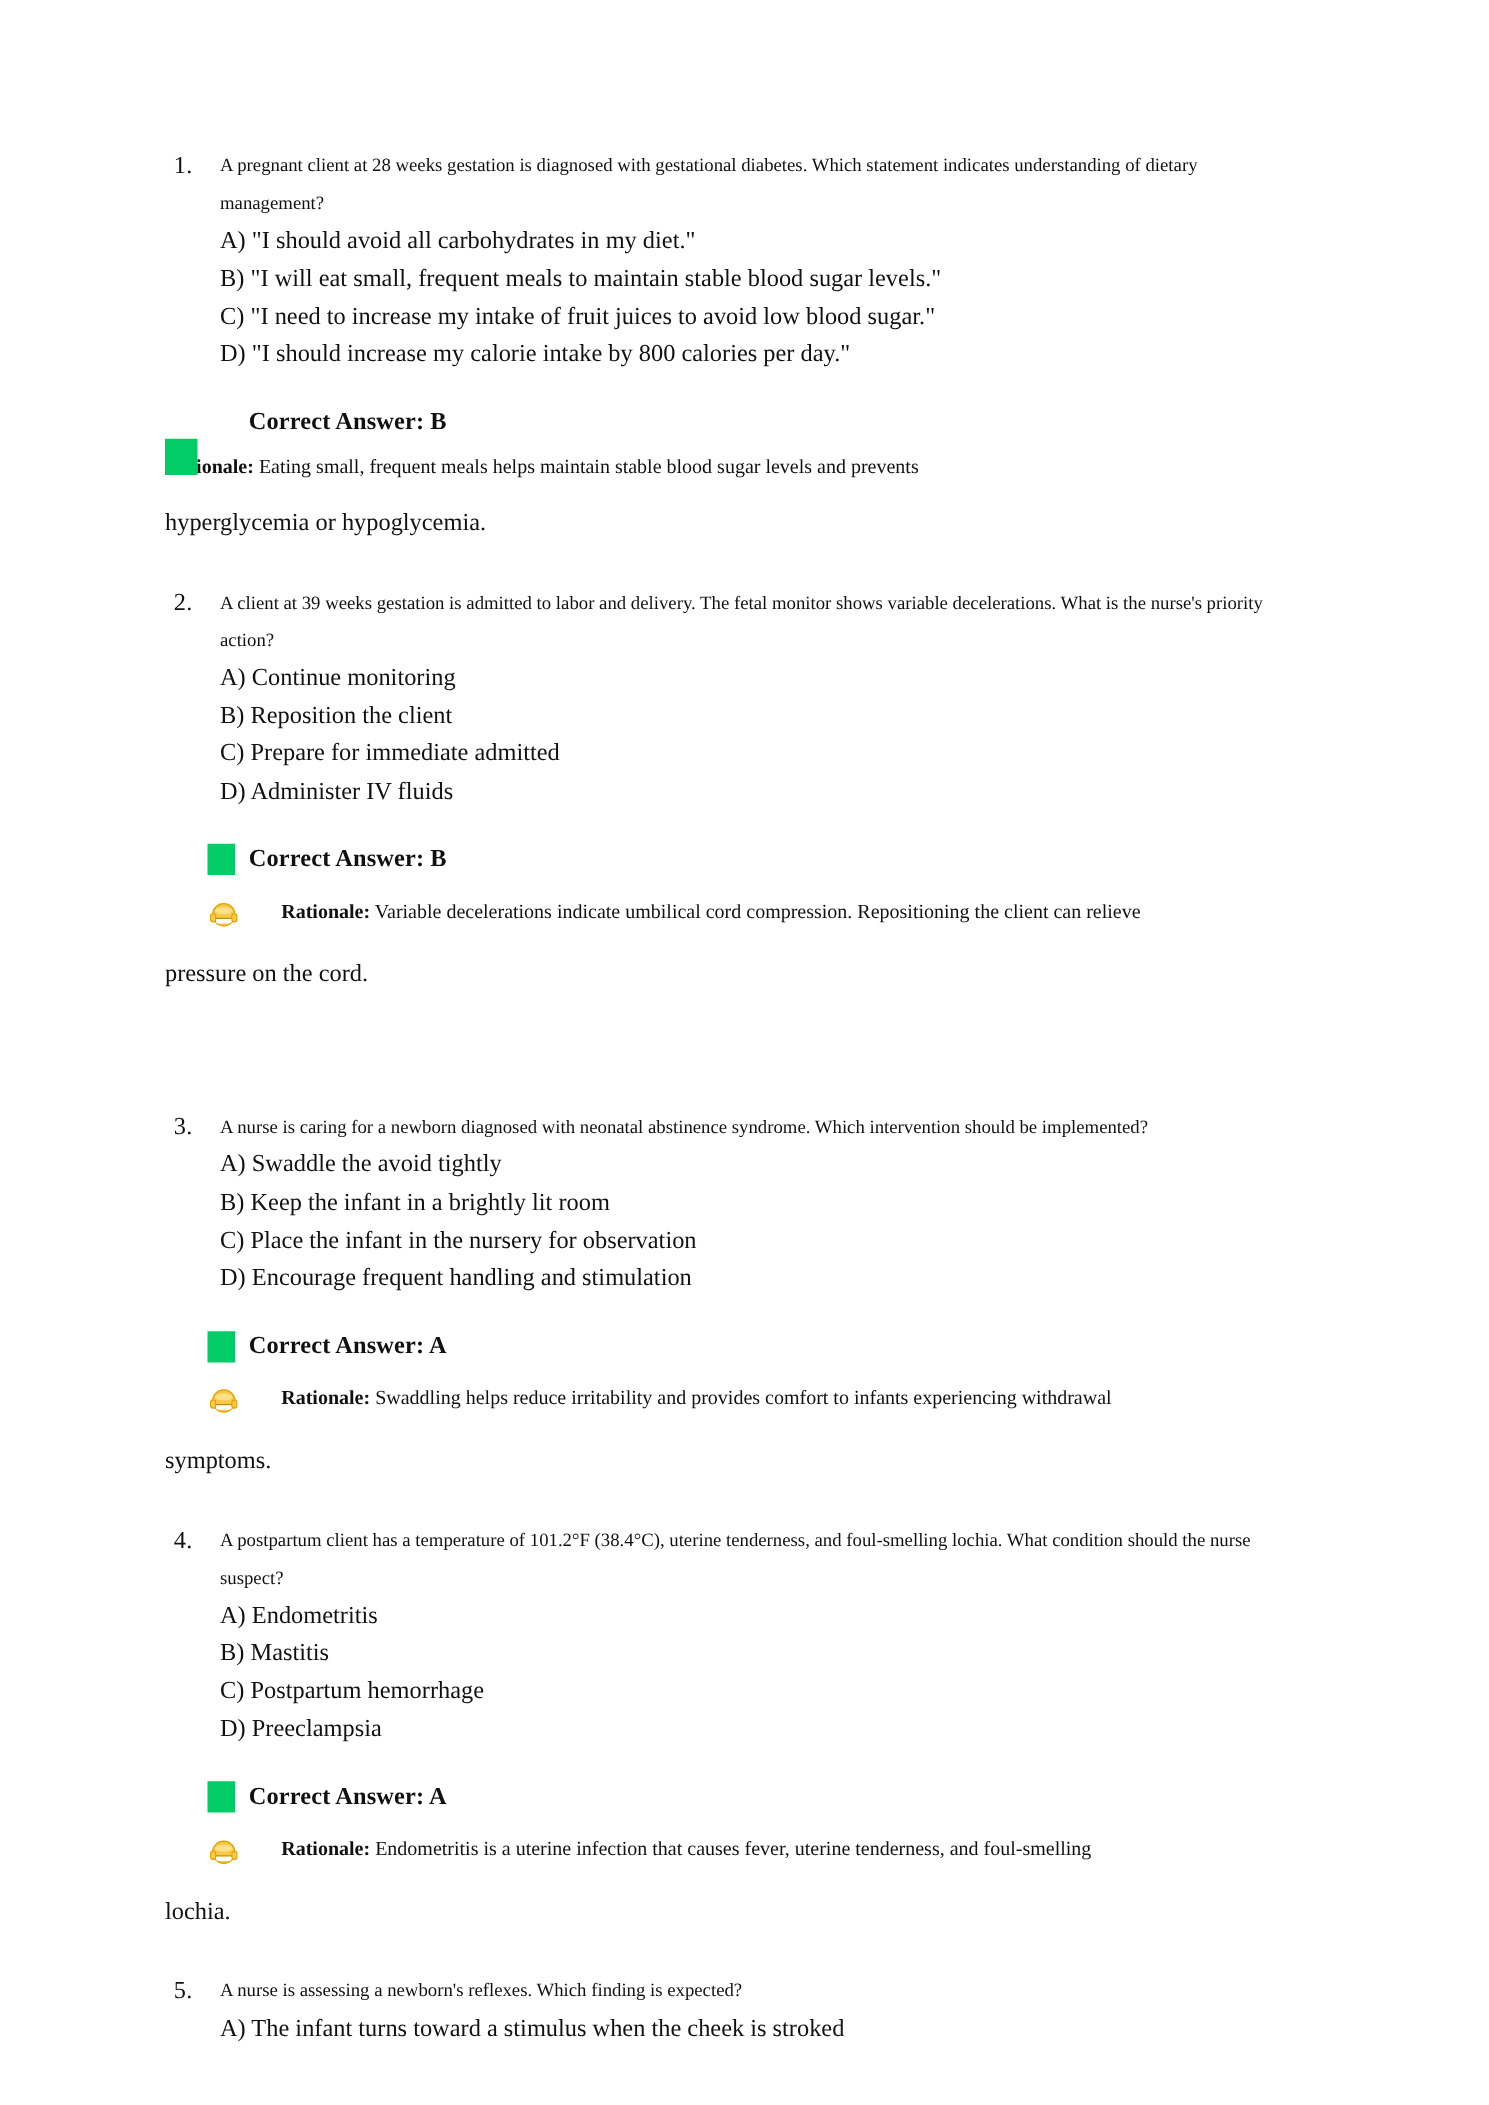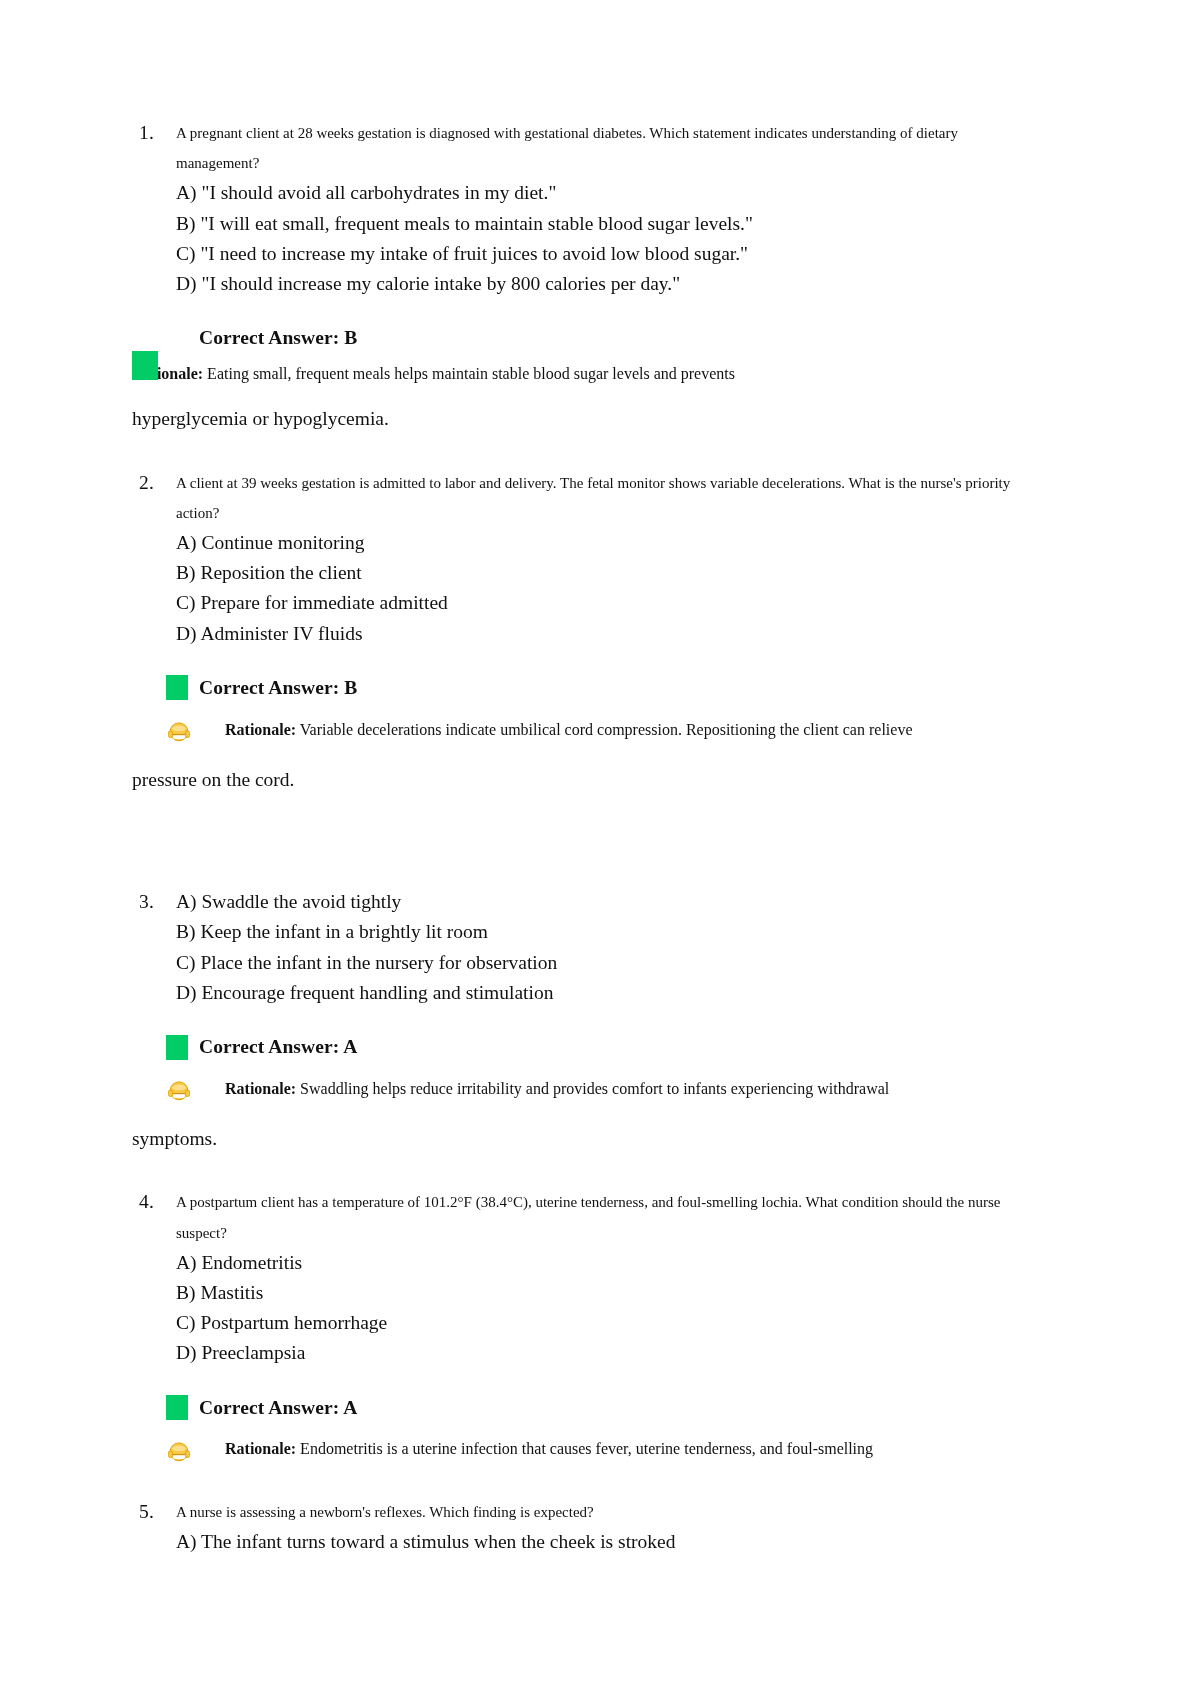--- a/index.html
+++ b/index.html
@@ -216,20 +216,21 @@
       <div class="rationale-cont">pressure on the cord.</div>
     </div>
   </div>
 
   <div class="gap-lg"></div>
 
   <div class="qblock">
     <div class="q-row">
       <div class="q-num">3.</div>
       <div class="q-body">
+        <p class="q-stem">A nurse is caring for a newborn diagnosed with neonatal abstinence syndrome. Which intervention should be implemented?</p>
         <ul class="choices">
           <li>A) Swaddle the avoid tightly</li>
           <li>B) Keep the infant in a brightly lit room</li>
           <li>C) Place the infant in the nursery for observation</li>
           <li>D) Encourage frequent handling and stimulation</li>
         </ul>
       </div>
     </div>
 
     <div class="gap-sm"></div>
@@ -289,20 +290,21 @@
             <circle cx="16" cy="17" r="11" fill="none" stroke="#E0A000" stroke-width="1.2"></circle>
             <ellipse cx="16" cy="13" rx="8.5" ry="3.4" fill="#FFE08A"></ellipse>
             <path d="M8 20.5h16v2.2a3 3 0 0 1-3 3H11a3 3 0 0 1-3-3z" fill="#FFFFFF"></path>
             <path d="M8 20.5h16" stroke="#C98A00" stroke-width="1.3" fill="none"></path>
             <rect x="3" y="16" width="5" height="8" rx="2.3" fill="#F7C948" stroke="#E0A000" stroke-width="1"></rect>
             <rect x="24" y="16" width="5" height="8" rx="2.3" fill="#F7C948" stroke="#E0A000" stroke-width="1"></rect>
           </svg>
         </span>
         <span class="rationale-body"><span class="rationale-lbl">Rationale:</span><span> Endometritis is a uterine infection that causes fever, uterine tenderness, and foul-smelling</span></span>
       </div>
+      <div class="rationale-cont">lochia.</div>
     </div>
   </div>
 
   <div class="gap-md"></div>
 
   <div class="qblock">
     <div class="q-row">
       <div class="q-num">5.</div>
       <div class="q-body">
         <p class="q-stem">A nurse is assessing a newborn's reflexes. Which finding is expected?</p>

